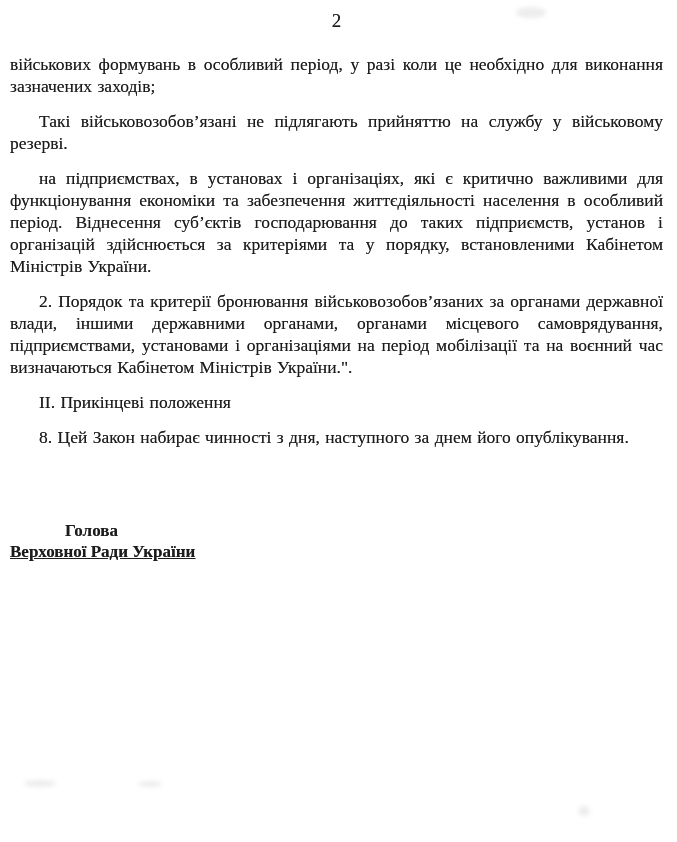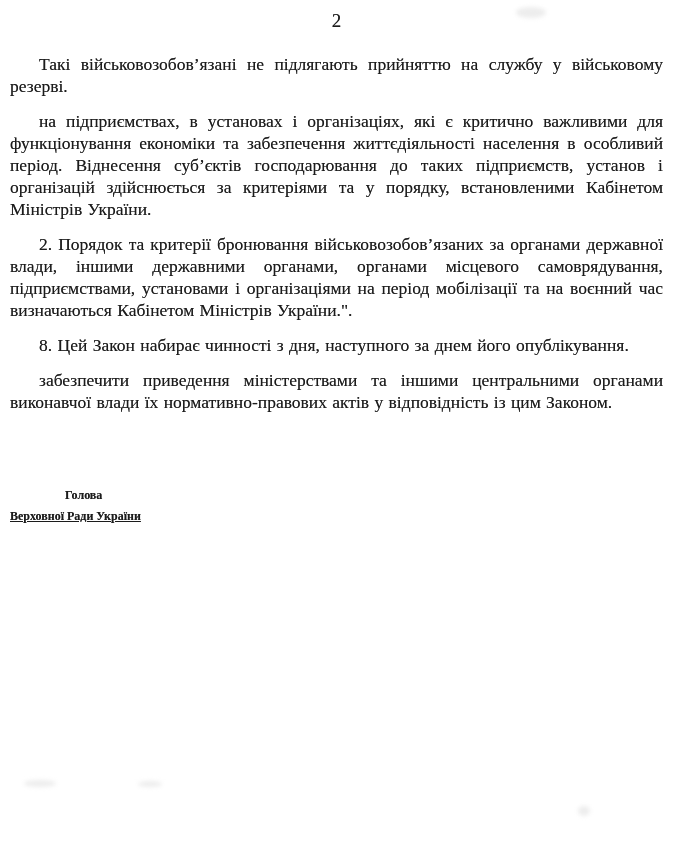--- a/index.html
+++ b/index.html
@@ -35,21 +35,21 @@
     text-indent: 29px;
     text-shadow: 0 0 0.4px rgba(0,0,0,0.55);
     word-spacing: 1px;
   }
   .para.no-indent {
     text-indent: 0;
   }
   .signature {
     margin-top: 72px;
     font-weight: bold;
-    font-size: 12px;
+    font-size: 17px;
     line-height: 21px;
     text-shadow: 0 0 0.4px rgba(0,0,0,0.55);
   }
   .sig-line1 {
     padding-left: 55px;
   }
   .sig-line2 {
     padding-left: 0;
     text-decoration: underline;
   }
@@ -67,33 +67,34 @@
 </style>
 </head>
 <body>
 
 <div class="page">
 
   <div class="page-number">2</div>
 
   <div class="body-text">
 
+    <p class="para no-indent">військових формувань в особливий період, у разі коли це необхідно для виконання зазначених заходів;</p>
 
     <p class="para">Такі військовозобов’язані не підлягають прийняттю на службу у військовому резерві.</p>
 
     <p class="para">на підприємствах, в установах і організаціях, які є критично важливими для функціонування економіки та забезпечення життєдіяльності населення в особливий період. Віднесення суб’єктів господарювання до таких підприємств, установ і організацій здійснюється за критеріями та у порядку, встановленими Кабінетом Міністрів України.</p>
 
     <p class="para">2. Порядок та критерії бронювання військовозобов’язаних за органами державної влади, іншими державними органами, органами місцевого самоврядування, підприємствами, установами і організаціями на період мобілізації та на воєнний час визначаються Кабінетом Міністрів України.".</p>
 
+    <p class="para">II. Прикінцеві положення</p>
 
     <p class="para">8. Цей Закон набирає чинності з дня, наступного за днем його опублікування.</p>
 
 
 
-    <p class="para">забезпечити приведення міністерствами та іншими центральними органами виконавчої влади їх нормативно-правових актів у відповідність із цим Законом.</p>
 
     <div class="signature">
       <div class="sig-line1">Голова</div>
       <div class="sig-line2">Верховної Ради України</div>
     </div>
 
   </div>
 
   <div class="smudge s1"></div>
   <div class="smudge s2"></div>

